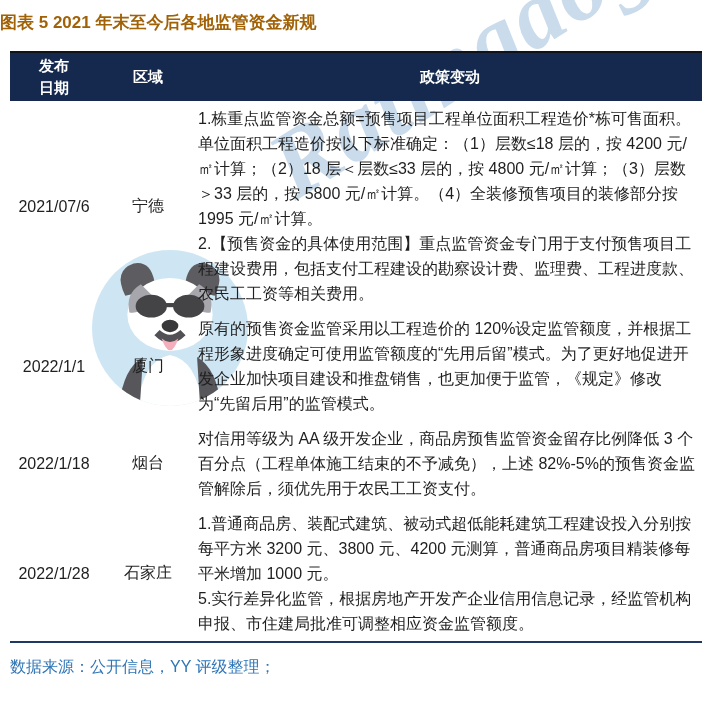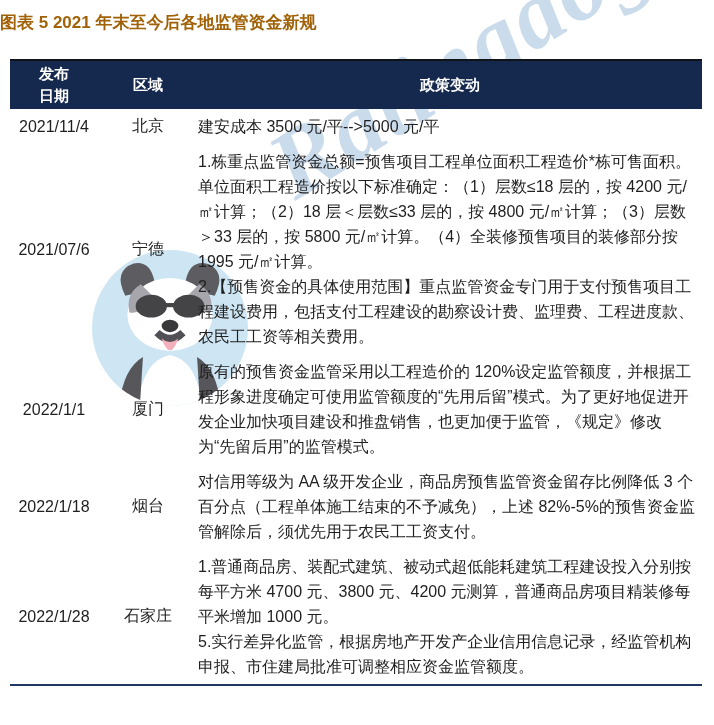--- a/index.html
+++ b/index.html
@@ -22,21 +22,21 @@
   }
   .wm-dog{position:absolute;left:92px;top:250px;width:156px;height:156px;opacity:0.88;}
 
   
   .content{position:relative;z-index:2;}
   .fig-title{
     margin:0;padding:11px 0 9px 0;text-align:left;
     font-size:17px;font-weight:bold;color:#a16207;
   }
   .tbl{
-    display:table;table-layout:fixed;width:692px;margin:16px 10px;
+    display:table;table-layout:fixed;width:692px;margin:8px 10px;
     border-top:2px solid #101418;border-bottom:2px solid #1F3864;
     border-collapse:collapse;
   }
   .tr{display:table-row;}
   .th,.td{display:table-cell;vertical-align:middle;}
   .th{
     background:#15294E;color:#ffffff;font-weight:bold;font-size:15px;
     height:48px;text-align:center;
   }
   .th-date{width:88px;}
@@ -106,27 +106,20 @@
           <span class="hdr">发布日期</span>
         </div>
         <div class="th th-region">
           <span>区域</span>
         </div>
         <div class="th th-policy">
           <span>政策变动</span>
         </div>
       </div>
 
-    <div class="tr">
-          <div class="td td-date">2021/11/4</div>
-          <div class="td td-region">北京</div>
-          <div class="td td-policy">
-            <p>建安成本 3500 元/平--&gt;5000 元/平</p>
-          </div>
-        </div>
         <div class="tr">
           <div class="td td-date">2021/07/6</div>
           <div class="td td-region">宁德</div>
           <div class="td td-policy">
             <p>1.栋重点监管资金总额=预售项目工程单位面积工程造价*栋可售面积。单位面积工程造价按以下标准确定：（1）层数≤18 层的，按 4200 元/㎡计算；（2）18 层＜层数≤33 层的，按 4800 元/㎡计算；（3）层数＞33 层的，按 5800 元/㎡计算。（4）全装修预售项目的装修部分按 1995 元/㎡计算。</p>
             <p>2.【预售资金的具体使用范围】重点监管资金专门用于支付预售项目工程建设费用，包括支付工程建设的勘察设计费、监理费、工程进度款、农民工工资等相关费用。</p>
           </div>
         </div>
         <div class="tr">
           <div class="td td-date">2022/1/1</div>
@@ -139,20 +132,21 @@
           <div class="td td-date">2022/1/18</div>
           <div class="td td-region">烟台</div>
           <div class="td td-policy">
             <p>对信用等级为 AA 级开发企业，商品房预售监管资金留存比例降低 3 个百分点（工程单体施工结束的不予减免），上述 82%-5%的预售资金监管解除后，须优先用于农民工工资支付。</p>
           </div>
         </div>
         <div class="tr">
           <div class="td td-date">2022/1/28</div>
           <div class="td td-region">石家庄</div>
           <div class="td td-policy">
-            <p>1.普通商品房、装配式建筑、被动式超低能耗建筑工程建设投入分别按每平方米 4700 元、3800 元、4200 元测算，普通商品房项目精装修每平米增加 1000 元。</p>
+            <p>1.普通商品房、装配式建筑、被动式超低能耗建筑工程建设投入分别按每平方米 3200 元、3800 元、4200 元测算，普通商品房项目精装修每平米增加 1000 元。</p>
             <p>5.实行差异化监管，根据房地产开发产企业信用信息记录，经监管机构申报、市住建局批准可调整相应资金监管额度。</p>
           </div>
         </div>
       </div>
 
+    <p class="src-note">数据来源：公开信息，YY 评级整理；</p>
   </div>
 </div>
 
 </body></html>

